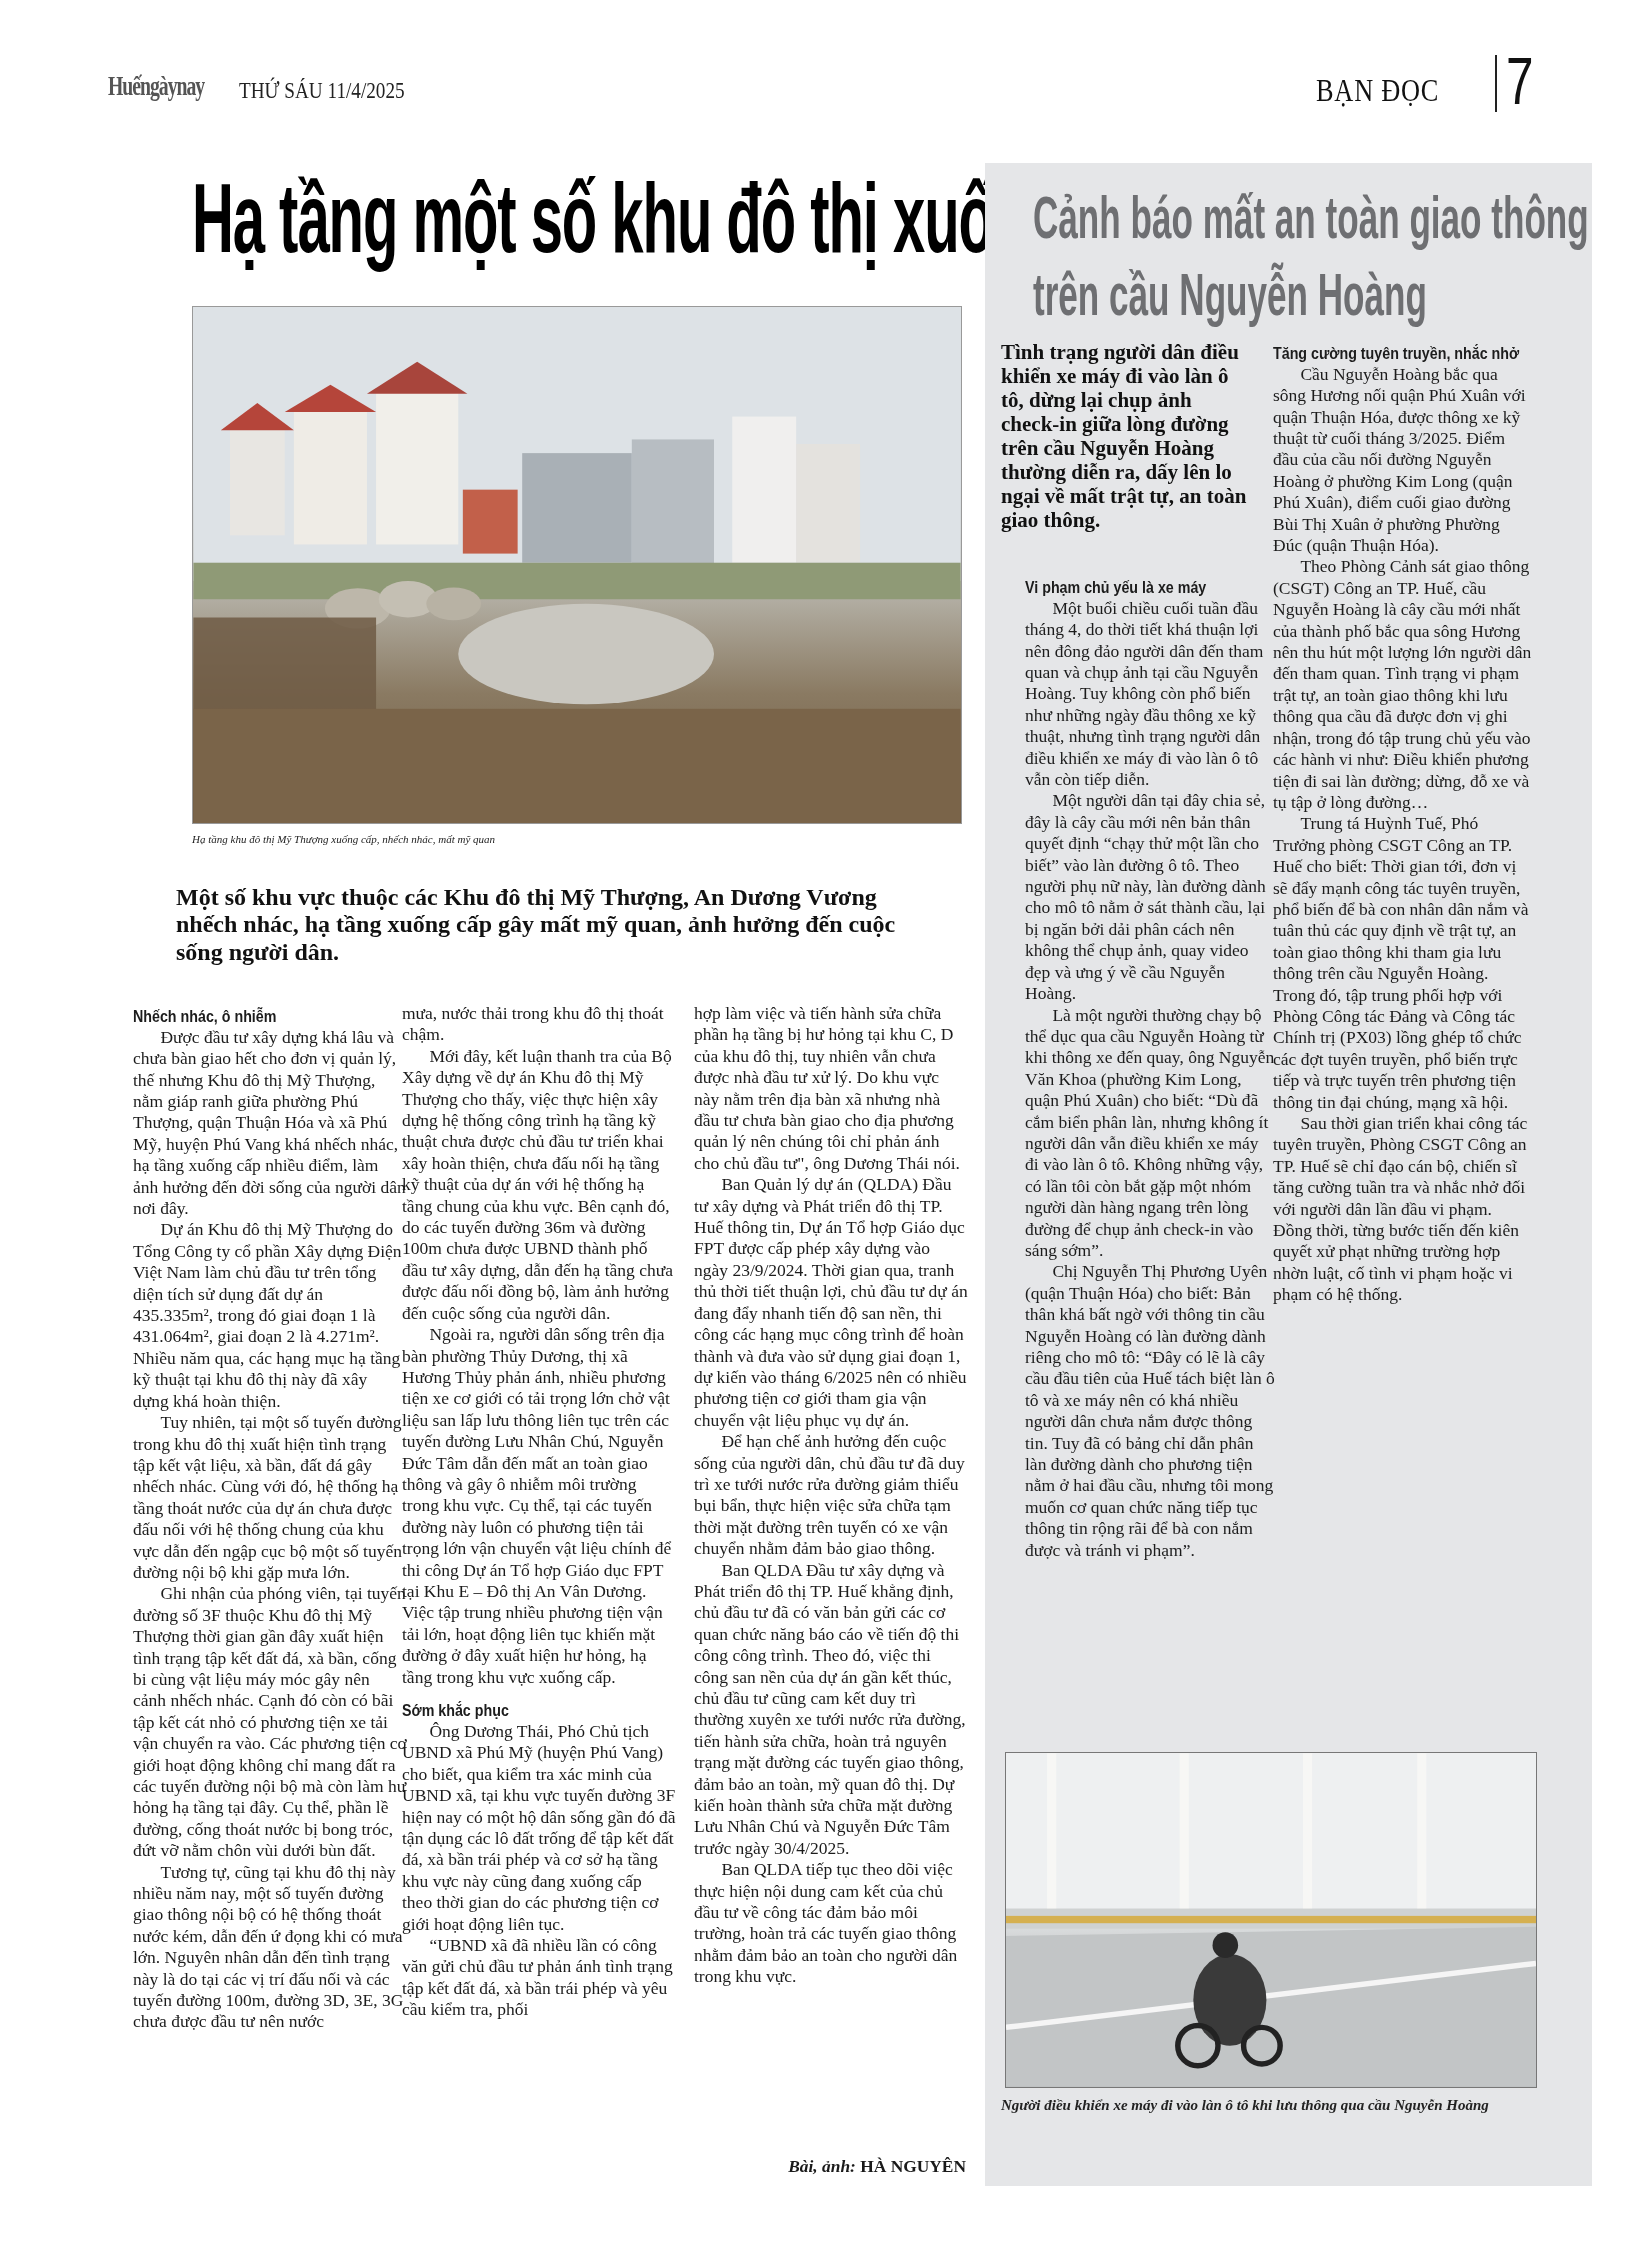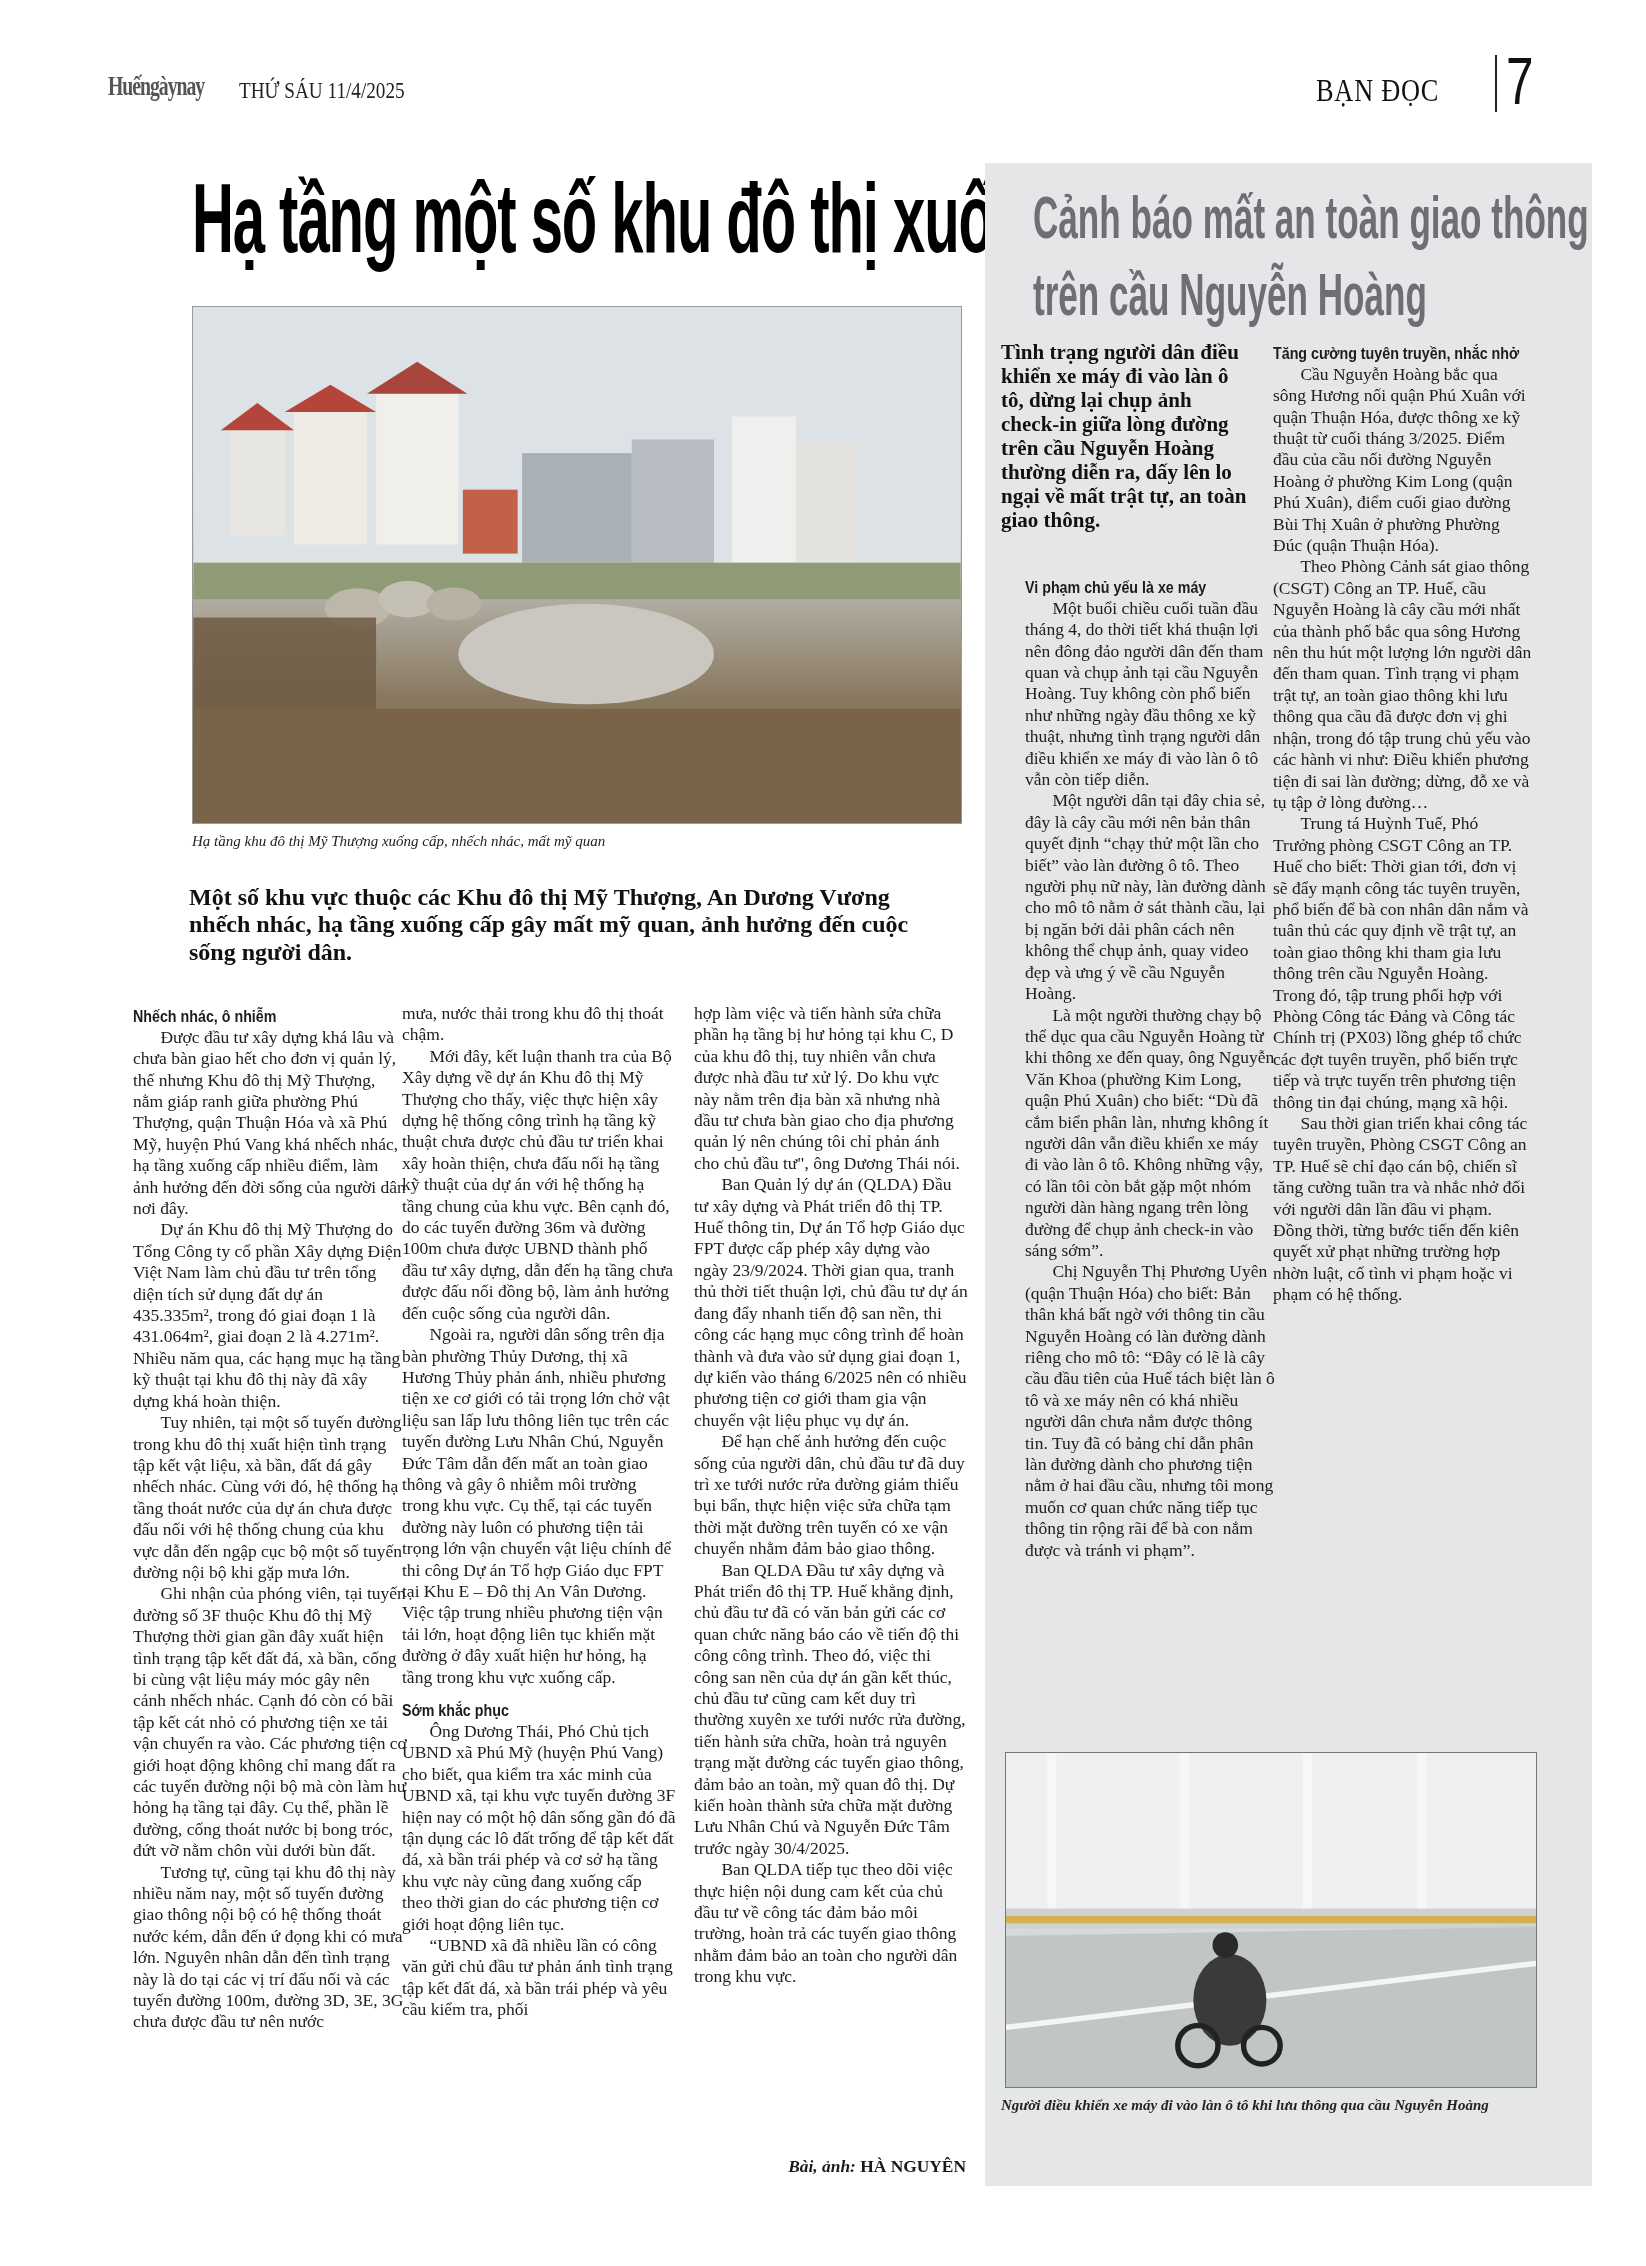--- a/index.html
+++ b/index.html
@@ -8,22 +8,22 @@
   
   .masthead{left:108px;top:71px;font-family:"Liberation Serif",serif;font-size:27.4px;font-weight:bold;color:#555;letter-spacing:-1.4px;transform:scaleX(0.72);transform-origin:left;}
   .date{left:239px;top:77px;font-size:24px;color:#222;transform:scaleX(0.8);transform-origin:left;}
   .section{left:1316px;top:73px;font-size:31px;color:#111;transform:scaleX(0.85);transform-origin:left;letter-spacing:0.9px;}
   .vline{left:1495px;top:55px;width:1.8px;height:57px;background:#222;}
   .pagenum{left:1506px;top:48px;font-family:"Liberation Sans",sans-serif;font-size:66px;line-height:66px;color:#111;transform:scaleX(0.75);transform-origin:left;}
   
   .headline{left:192px;top:163px;width:1096px;font-family:"Liberation Sans",sans-serif;font-weight:bold;font-size:99px;line-height:110px;color:#000;transform:scaleX(0.586);transform-origin:left top;white-space:nowrap;letter-spacing:-1.8px;}
   
   .photo1{left:192px;top:306px;width:768px;height:516px;border:0.9px solid #999;overflow:hidden;background:linear-gradient(180deg,#dfe4e8 0%,#d4d9dd 35%,#b5b2a8 55%,#8a7a62 75%,#6d5a44 100%);}
-  .cap1{left:192px;top:833px;width:768px;font-size:15px;font-style:italic;color:#222;}
-  .lead{left:189px;top:884px;width:768px;font-size:24px;line-height:27.4px;font-weight:bold;color:#111;font-family:Liberation Serif, serif;}
+  .cap1{left:192px;top:833px;width:768px;font-size:11px;font-style:italic;color:#222;}
+  .lead{left:176px;top:884px;width:768px;font-size:24px;line-height:27.4px;font-weight:bold;color:#111;font-family:Liberation Serif, serif;}
   
   .col{font-size:17.5px;line-height:21.4px;text-align:left;color:#1c1c1c;}
   .col p{margin:0;text-indent:27.4px;}
   .col h4{margin:1.8px 0 0 0;font-family:"Liberation Sans",sans-serif;font-weight:bold;font-size:17.4px;line-height:22px;transform:scaleX(0.82);transform-origin:left;white-space:nowrap;}
   .c1{left:108px;top:1003px;width:274px;margin-left:25px;}
   .c2{left:402px;top:1003px;width:274px;}
   .c3{left:694px;top:1003px;width:274px;}
   .byline1{left:694px;top:2156px;width:272px;text-align:right;font-size:17.4px;}
   .byline1 i{font-weight:bold;}
   

